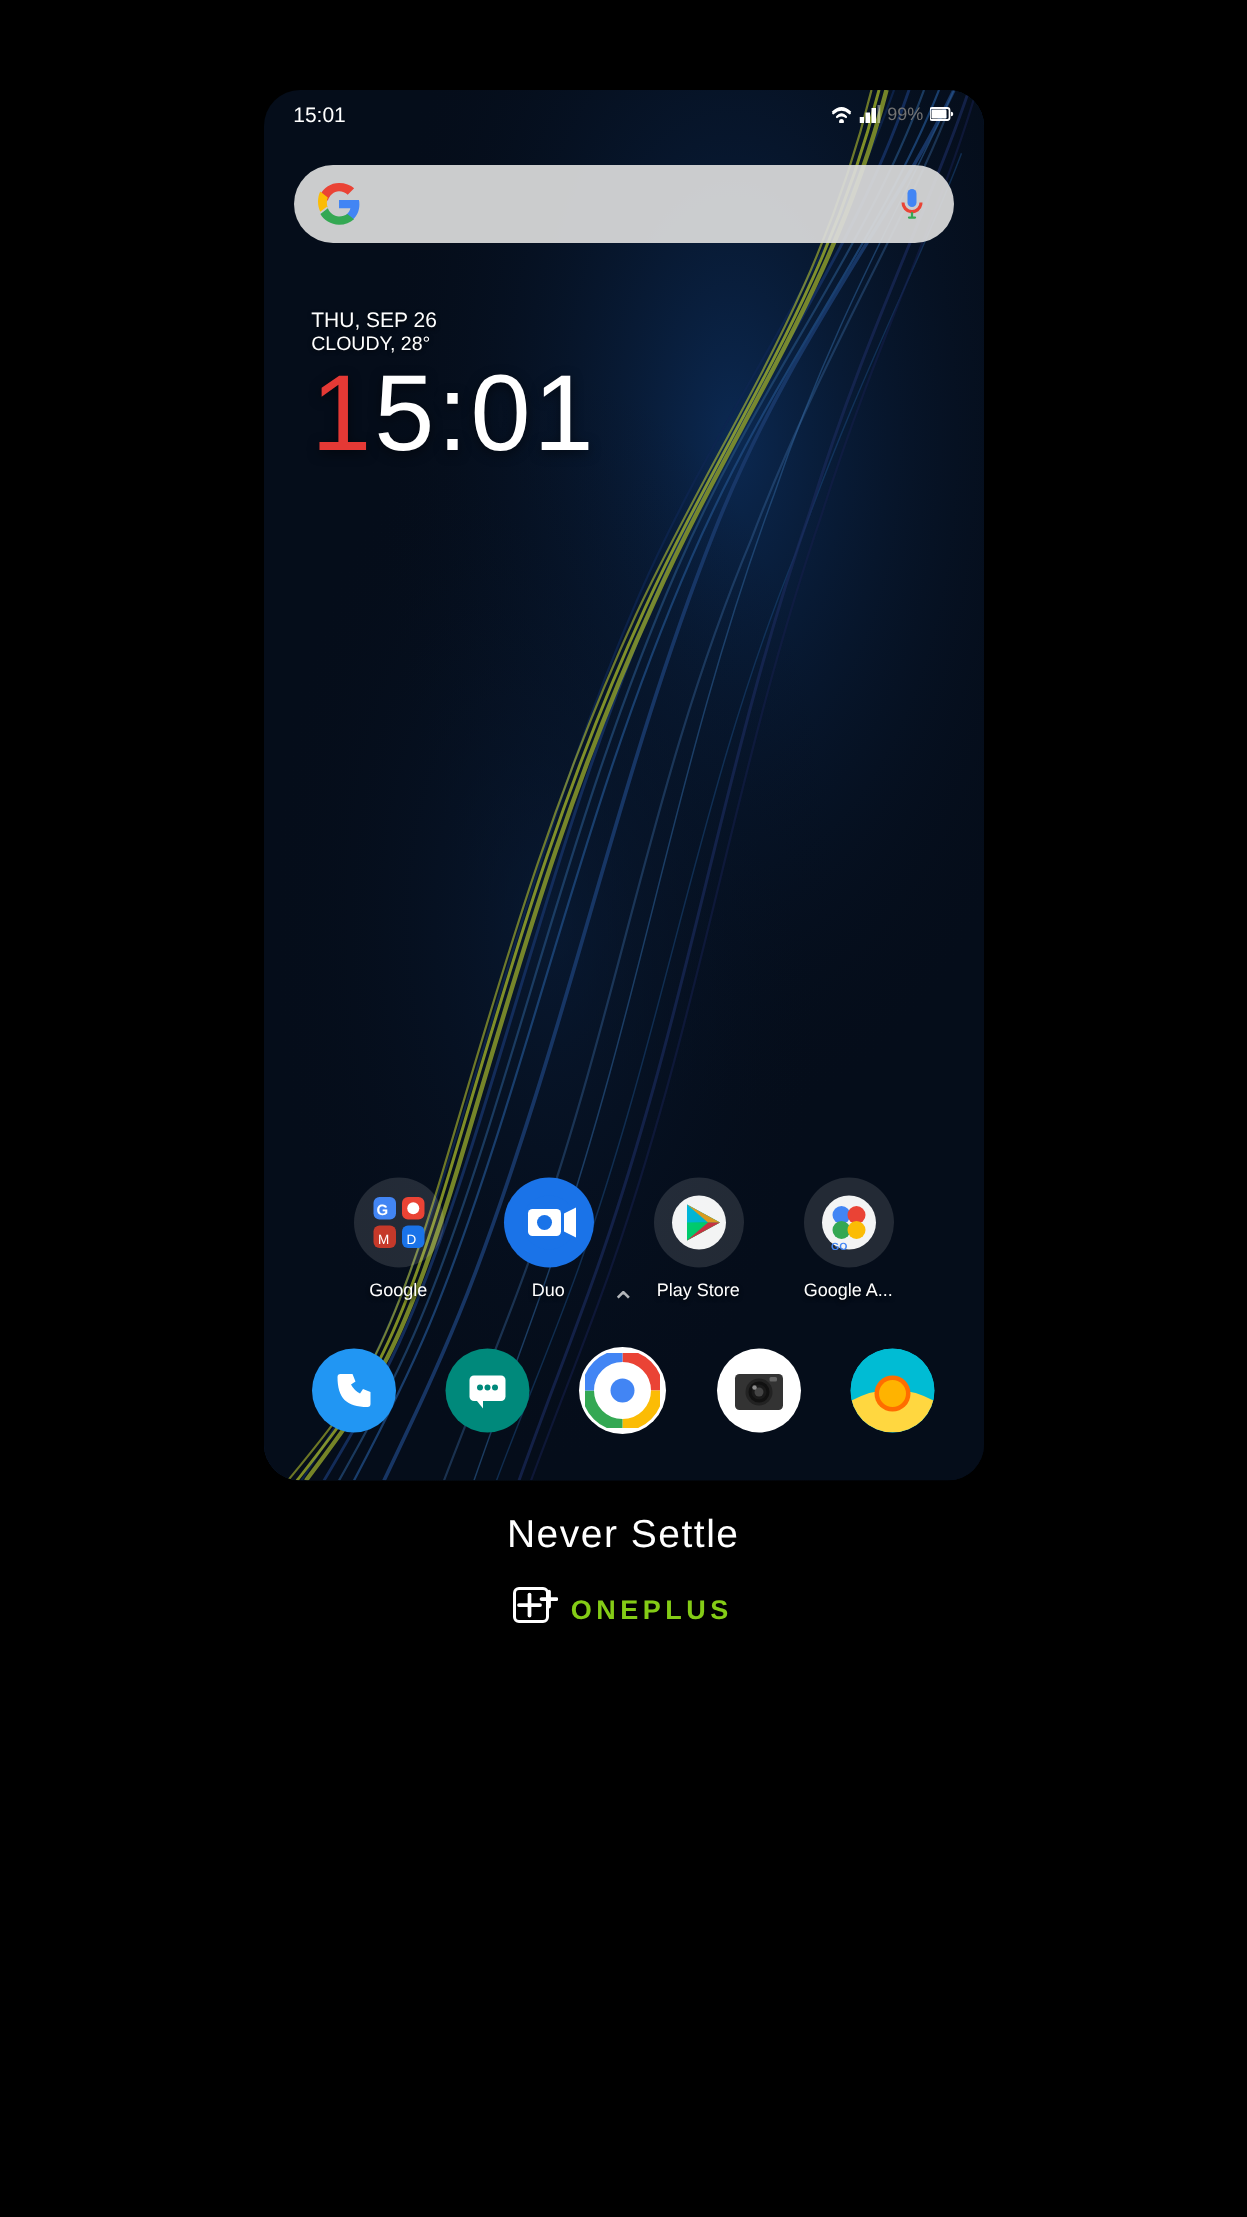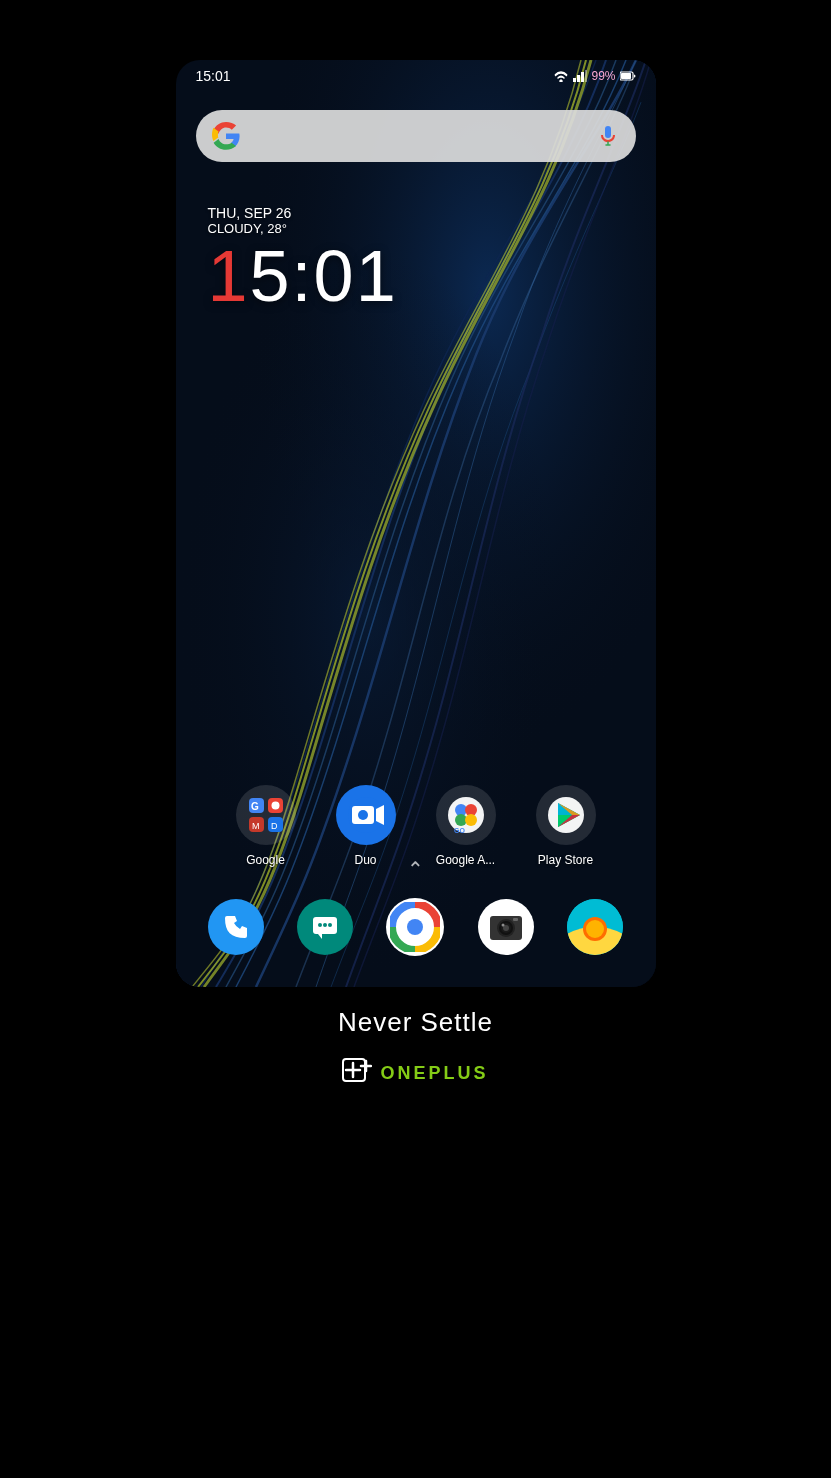--- a/index.html
+++ b/index.html
@@ -307,21 +307,21 @@
         <path d="M2.5 5.5C4 4 5.9 3 8 3s4 1 5.5 2.5" stroke="white" stroke-width="1.5" fill="none" stroke-linecap="round"></path>
       </svg>
 
       <svg width="14" height="12" viewBox="0 0 14 12" fill="white">
         <rect x="0" y="8" width="3" height="4" fill="white"></rect>
         <rect x="4" y="5" width="3" height="7" fill="white"></rect>
         <rect x="8" y="2" width="3" height="10" fill="white"></rect>
         <rect x="12" y="0" width="2" height="12" fill="white" opacity="0.4"></rect>
       </svg>
 
-      <span style="color:#f9a8d4;font-size:12px;">99%</span>
+      <span style="color:#737373;font-size:12px;">99%</span>
       <svg width="16" height="10" viewBox="0 0 16 10" fill="white">
         <rect x="0" y="1" width="13" height="8" rx="1.5" stroke="white" stroke-width="1.2" fill="none"></rect>
         <rect x="1" y="2" width="10" height="6" rx="0.8" fill="white"></rect>
         <path d="M14 3.5v3a1.5 1.5 0 000-3z" fill="white"></path>
       </svg>
     </div>
   </div>
 
   <div class="search-bar">
 
@@ -377,56 +377,56 @@
           <polygon points="28,12 36,8 36,28 28,24" fill="white"></polygon>
           <circle cx="15" cy="18" r="5" fill="#1a73e8"></circle>
         </svg>
       </div>
       <span class="app-label">Duo</span>
     </div>
 
     <div class="app-icon-wrapper">
       <div class="app-icon" style="background:rgba(255,255,255,0.12);">
         <svg width="44" height="44" viewBox="0 0 44 44">
-
-          <circle cx="22" cy="22" r="18" fill="white" opacity="0.95"></circle>
-
-          <circle cx="17" cy="17" r="6" fill="#4285F4"></circle>
-          <circle cx="27" cy="17" r="6" fill="#EA4335"></circle>
-          <circle cx="17" cy="27" r="6" fill="#34A853"></circle>
-          <circle cx="27" cy="27" r="6" fill="#FBBC05"></circle>
-          <text x="10" y="40" font-size="7" fill="#4285F4" font-weight="bold">GO</text>
-        </svg>
-      </div>
-      <span class="app-label">Google A...</span>
-    </div>
-
-    <div class="app-icon-wrapper">
-      <div class="app-icon" style="background:rgba(255,255,255,0.12);">
-        <svg width="44" height="44" viewBox="0 0 44 44">
           <circle cx="22" cy="22" r="18" fill="white" opacity="0.95"></circle>
 
           <polygon points="13,9 13,35 38,22" fill="none"></polygon>
           <path d="M14 10 L14 34 L36 22 Z" fill="url(#playGrad)"></path>
           <defs>
             <linearGradient id="playGrad" x1="0" y1="0" x2="1" y2="1">
               <stop offset="0%" stop-color="#00d2ff"></stop>
               <stop offset="50%" stop-color="#00b36e"></stop>
               <stop offset="100%" stop-color="#ffcc00"></stop>
             </linearGradient>
           </defs>
 
           <path d="M14 10 L14 22 L36 22 Z" fill="#00b4d8" opacity="0.9"></path>
           <path d="M14 22 L14 34 L36 22 Z" fill="#00cc6a" opacity="0.9"></path>
           <path d="M14 10 L28 22 L36 22 Z" fill="#ff9500" opacity="0.85"></path>
           <path d="M28 22 L14 34 L36 22 Z" fill="#e8173c" opacity="0.85"></path>
         </svg>
       </div>
       <span class="app-label">Play Store</span>
     </div>
+
+    <div class="app-icon-wrapper">
+      <div class="app-icon" style="background:rgba(255,255,255,0.12);">
+        <svg width="44" height="44" viewBox="0 0 44 44">
+
+          <circle cx="22" cy="22" r="18" fill="white" opacity="0.95"></circle>
+
+          <circle cx="17" cy="17" r="6" fill="#4285F4"></circle>
+          <circle cx="27" cy="17" r="6" fill="#EA4335"></circle>
+          <circle cx="17" cy="27" r="6" fill="#34A853"></circle>
+          <circle cx="27" cy="27" r="6" fill="#FBBC05"></circle>
+          <text x="10" y="40" font-size="7" fill="#4285F4" font-weight="bold">GO</text>
+        </svg>
+      </div>
+      <span class="app-label">Google A...</span>
+    </div>
   </div>
 
   <div class="swipe-up">
     <div class="swipe-chevron">⌃</div>
   </div>
 
   <div class="dock">
 
     <div class="dock-icon" style="background:#2196F3;">
       <svg width="30" height="30" viewBox="0 0 30 30">

